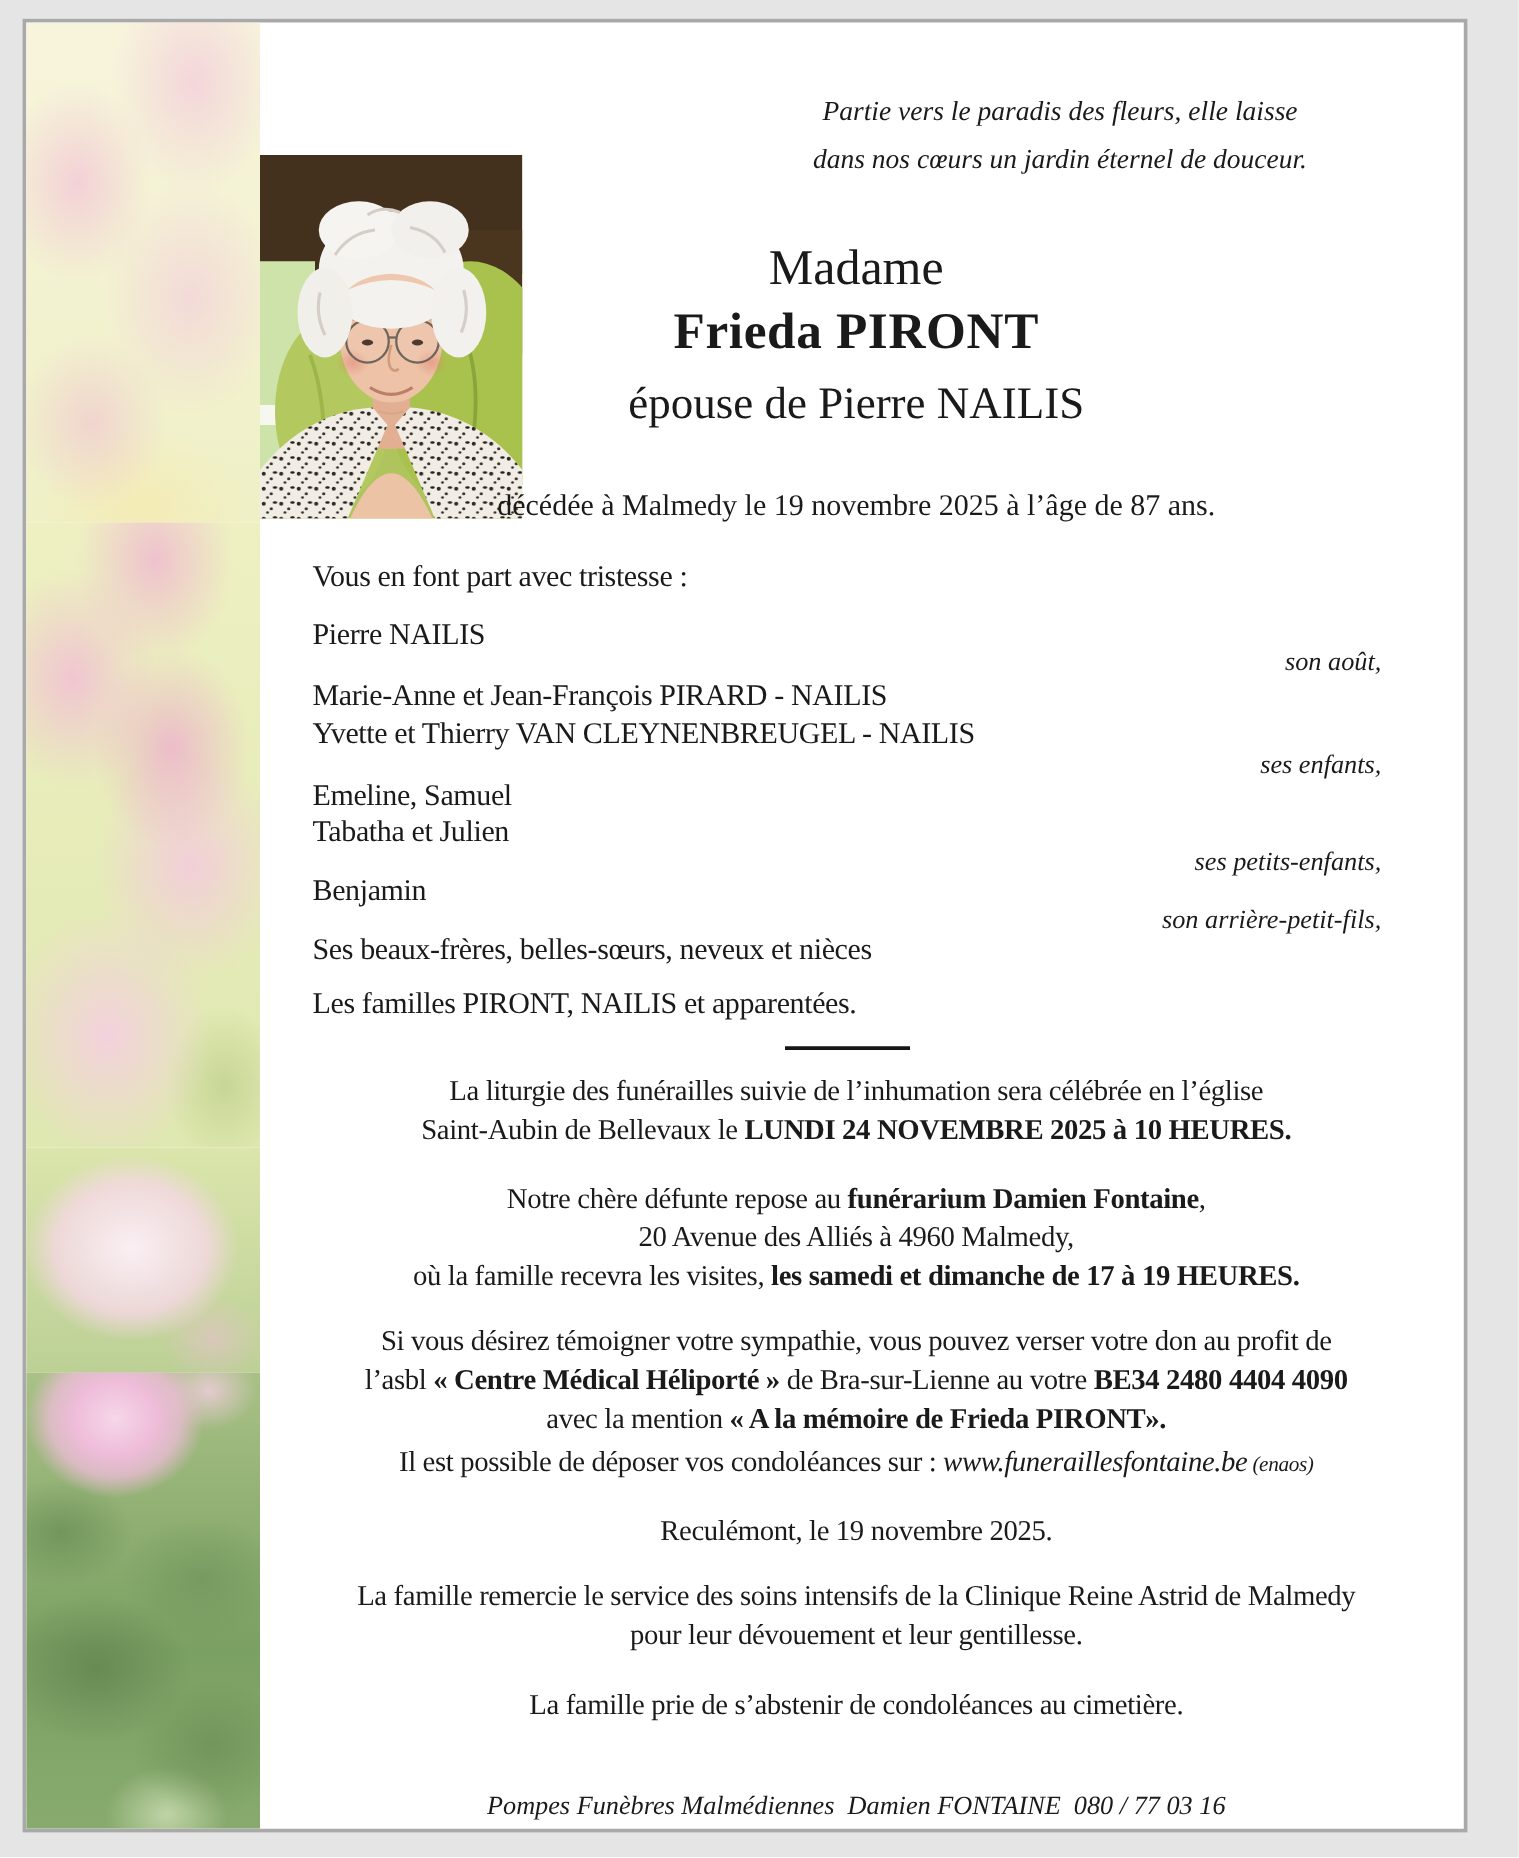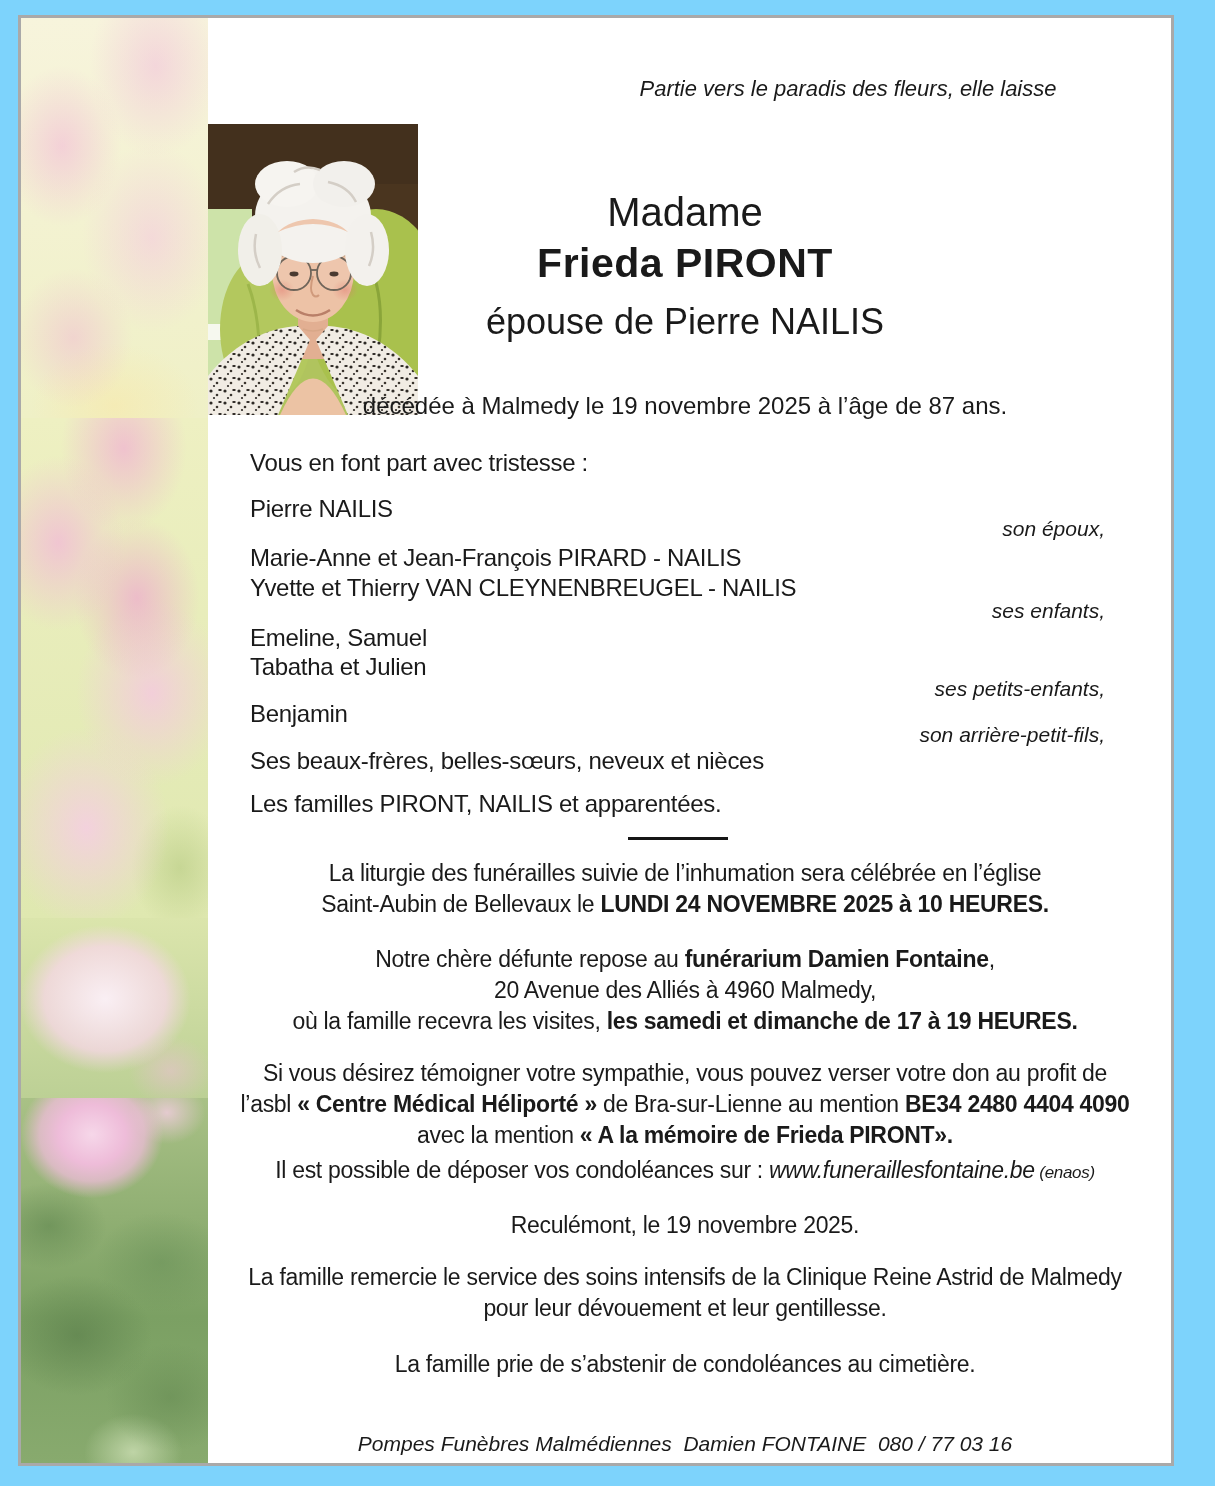--- a/index.html
+++ b/index.html
@@ -1,17 +1,17 @@
 <!DOCTYPE html>
 <html><head>
 <meta charset="utf-8">
 <style>
   html,body{margin:0;padding:0;background:#ffffff;}
-  .page{position:relative;width:1215px;height:1486px;background:#7dd3fc;
-        font-family:Liberation Sans, sans-serif;color:#1a1a1a;overflow:hidden;}
+  .page{position:relative;width:1215px;height:1486px;background:#e5e5e5;
+        font-family:Liberation Serif, serif;color:#1a1a1a;overflow:hidden;}
   .frame{position:absolute;left:18px;top:15px;width:1156px;height:1451px;
          border:3px solid #a9a9a9;box-sizing:border-box;background:#ffffff;}
   
   .flowers{position:absolute;left:21px;top:18px;width:187px;height:1445px;overflow:hidden;}
   .fsec{position:absolute;left:0;width:100%;}
   .f1{top:0;height:400px;background:
       radial-gradient(95px 130px at 72% 12%, rgba(241,190,219,.55), rgba(241,190,219,0) 70%),
       radial-gradient(85px 115px at 22% 32%, rgba(242,186,216,.60), rgba(242,186,216,0) 70%),
       radial-gradient(100px 135px at 70% 55%, rgba(244,198,224,.55), rgba(244,198,224,0) 70%),
       radial-gradient(85px 100px at 28% 80%, rgba(240,178,212,.45), rgba(240,178,212,0) 70%),
@@ -117,30 +117,31 @@
       <ellipse cx="79" cy="60" rx="32" ry="23" fill="#f6f4f0"></ellipse>
       <ellipse cx="136" cy="60" rx="31" ry="23" fill="#f2f0ec"></ellipse>
       <ellipse cx="52" cy="126" rx="22" ry="36" fill="#f1efe9"></ellipse>
       <ellipse cx="159" cy="126" rx="22" ry="36" fill="#f3f1ed"></ellipse>
       <path d="M60,80 q12,-18 32,-20 M120,58 q20,4 28,20 M48,110 q-4,18 4,34 M163,108 q5,18 -2,34 M86,48 q12,-8 26,-2" stroke="#d4cec6" stroke-width="2.5" fill="none"></path>
       <path d="M70,108 Q105,92 140,108 Q128,96 105,95 Q82,96 70,108" fill="#edc2a6" opacity="0.9"></path>
     </svg>
   </div>
 
   <div class="epi" style="top:76px">Partie vers le paradis des fleurs, elle laisse</div>
+  <div class="epi" style="top:114px">dans nos cœurs un jardin éternel de douceur.</div>
 
   <div class="ctr salutation" style="top:190px">Madame</div>
   <div class="ctr deceased" style="top:240px">Frieda PIRONT</div>
   <div class="ctr spouse" style="top:301px">épouse de Pierre NAILIS</div>
   <div class="ctr meta" style="top:392px">décédée à Malmedy le 19 novembre 2025 à l’âge de 87 ans.</div>
 
   <div class="abs body24" style="left:250px;top:449px">Vous en font part avec tristesse :</div>
 
   <div class="abs body24" style="left:250px;top:495px">Pierre NAILIS</div>
-  <div class="rel" style="top:517px">son époux,</div>
+  <div class="rel" style="top:517px">son août,</div>
 
   <div class="abs body24" style="left:250px;top:544px">Marie-Anne et Jean-François PIRARD - NAILIS</div>
   <div class="abs body24" style="left:250px;top:574px">Yvette et Thierry VAN CLEYNENBREUGEL - NAILIS</div>
   <div class="rel" style="top:599px">ses enfants,</div>
 
   <div class="abs body24" style="left:250px;top:624px">Emeline, Samuel</div>
   <div class="abs body24" style="left:250px;top:653px">Tabatha et Julien</div>
   <div class="rel" style="top:677px">ses petits-enfants,</div>
 
   <div class="abs body24" style="left:250px;top:700px">Benjamin</div>
@@ -152,21 +153,21 @@
   <div class="divider"></div>
 
   <div class="ctr pline" style="top:860px">La liturgie des funérailles suivie de l’inhumation sera célébrée en l’église</div>
   <div class="ctr pline" style="top:891px"><span>Saint-Aubin de Bellevaux le </span><span class="b">LUNDI 24 NOVEMBRE 2025 à 10 HEURES.</span></div>
 
   <div class="ctr pline" style="top:946px"><span>Notre chère défunte repose au </span><span class="b">funérarium Damien Fontaine</span><span>,</span></div>
   <div class="ctr pline" style="top:977px">20 Avenue des Alliés à 4960 Malmedy,</div>
   <div class="ctr pline" style="top:1008px"><span>où la famille recevra les visites, </span><span class="b">les samedi et dimanche de 17 à 19 HEURES.</span></div>
 
   <div class="ctr pline" style="top:1060px">Si vous désirez témoigner votre sympathie, vous pouvez verser votre don au profit de</div>
-  <div class="ctr pline" style="top:1091px"><span>l’asbl </span><span class="b">« Centre Médical Héliporté »</span><span> de Bra-sur-Lienne au mention </span><span class="b">BE34 2480 4404 4090</span></div>
+  <div class="ctr pline" style="top:1091px"><span>l’asbl </span><span class="b">« Centre Médical Héliporté »</span><span> de Bra-sur-Lienne au votre </span><span class="b">BE34 2480 4404 4090</span></div>
   <div class="ctr pline" style="top:1122px"><span>avec la mention </span><span class="b">« A la mémoire de Frieda PIRONT».</span></div>
 
   <div class="ctr pline" style="top:1157px"><span>Il est possible de déposer vos condoléances sur : </span><span class="it">www.funeraillesfontaine.be</span><span class="small"> (enaos)</span></div>
 
   <div class="ctr pline" style="top:1212px">Reculémont, le 19 novembre 2025.</div>
 
   <div class="ctr pline" style="top:1264px">La famille remercie le service des soins intensifs de la Clinique Reine Astrid de Malmedy</div>
   <div class="ctr pline" style="top:1295px">pour leur dévouement et leur gentillesse.</div>
 
   <div class="ctr pline" style="top:1351px">La famille prie de s’abstenir de condoléances au cimetière.</div>

